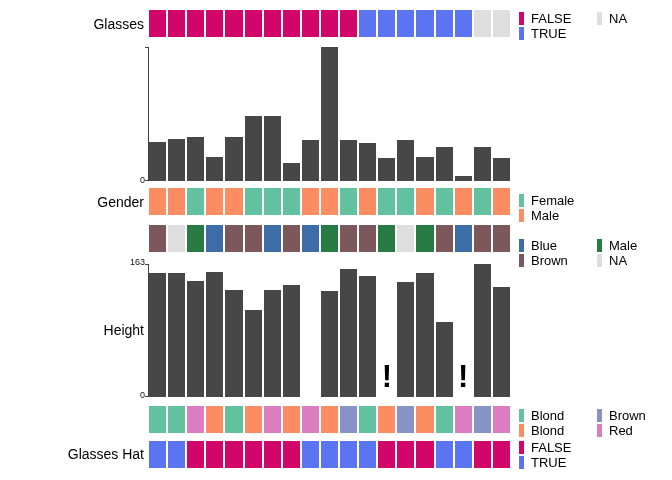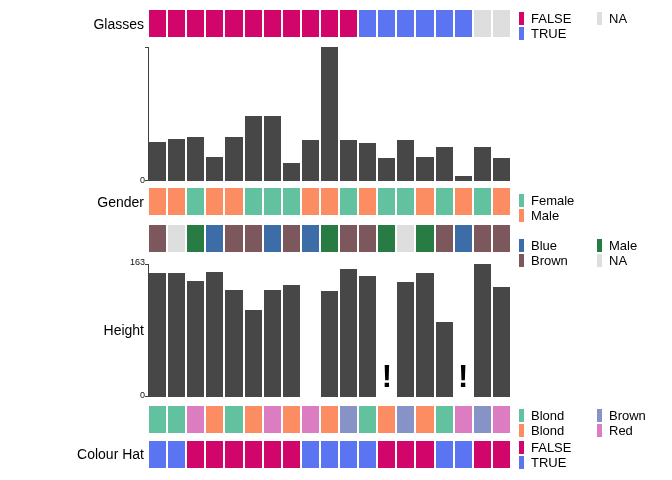--- a/index.html
+++ b/index.html
@@ -38,21 +38,21 @@
   .legend-label{font-size:13px;color:#000;}
 </style>
 </head>
 <body>
 
 <div class="canvas">
 
   <div class="rowlabel" style="top:15px">Glasses</div>
   <div class="rowlabel" style="top:193px">Gender</div>
   <div class="rowlabel" style="top:321px">Height</div>
-  <div class="rowlabel" style="top:445px">Colour Hat</div>
+  <div class="rowlabel" style="top:445px">Glasses Hat</div>
 
   <div class="strip" style="top:10px">
       <div class="tile" style="background: rgb(210, 6, 106);"></div>
       <div class="tile" style="background: rgb(210, 6, 106);"></div>
       <div class="tile" style="background: rgb(210, 6, 106);"></div>
       <div class="tile" style="background: rgb(210, 6, 106);"></div>
       <div class="tile" style="background: rgb(210, 6, 106);"></div>
       <div class="tile" style="background: rgb(210, 6, 106);"></div>
       <div class="tile" style="background: rgb(210, 6, 106);"></div>
       <div class="tile" style="background: rgb(210, 6, 106);"></div>

